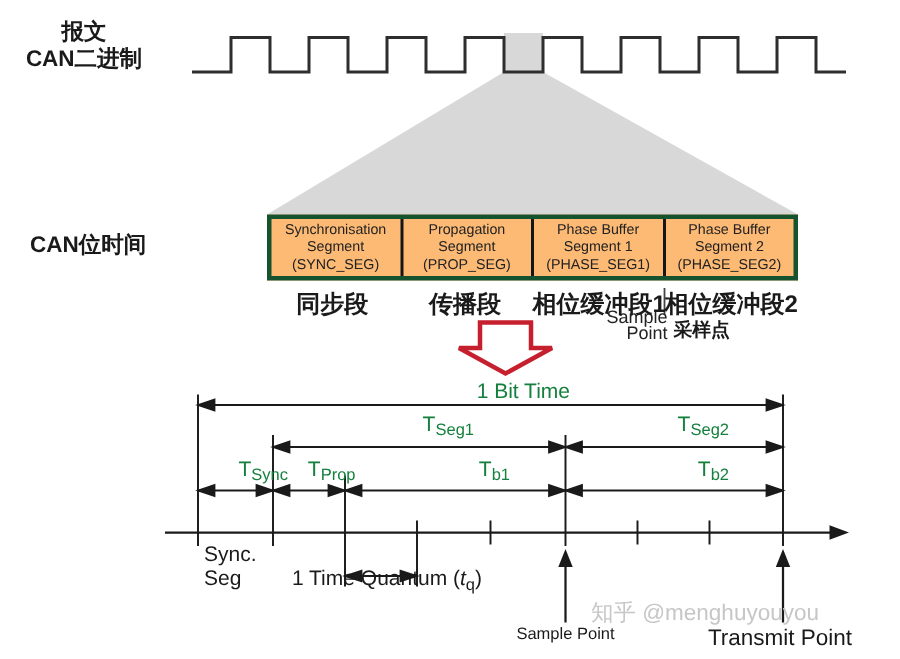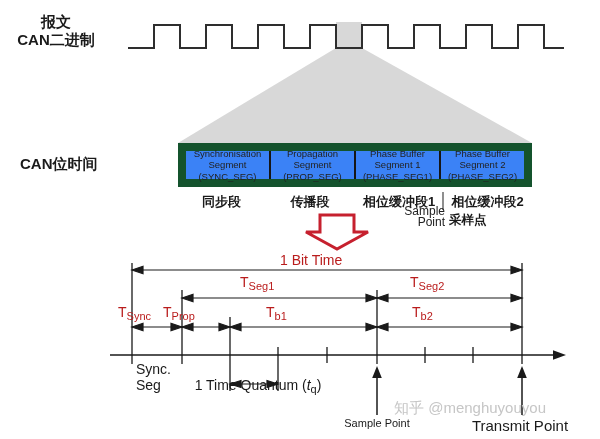--- a/index.html
+++ b/index.html
@@ -8,37 +8,37 @@
     font-family:"Liberation Sans", "DejaVu Sans", sans-serif; color:#1a1a1a;
     overflow:hidden;
   }
   #diagram-svg { position:absolute; left:0; top:0; z-index:1; }
   .txt { position:absolute; z-index:2; white-space:nowrap; }
   .side-title { text-align:center; font-size:15px; font-weight:600; line-height:18px; }
   #signal-title { left:8px; top:13px; width:96px; }
   #bit-time-title { left:20px; top:155px; }
   .seg-table {
     position:absolute; left:178px; top:143px; width:354px; height:44px;
-    display:flex; border:8px solid #14532d; box-sizing:border-box; background:#3b82f6; z-index:2;
+    display:flex; border:3px solid #14532d; box-sizing:border-box; background:#fdba74; z-index:2;
   }
   .seg-cell {
     flex:1; border-right:2px solid #161616; display:flex; flex-direction:column;
     justify-content:center; text-align:center; font-size:9.5px; line-height:11.5px; color:#222;
   }
   .seg-cell:last-child { border-right:none; }
-  .cn-label { font-weight:bold; font-size:13px; text-align:center; }
+  .cn-label { font-weight:bold; font-size:16px; text-align:center; }
   #cn-0 { left:178px; top:193px; width:87px; }
   #cn-1 { left:265px; top:193px; width:90px; }
   #cn-2 { left:355px; top:193px; width:88px; }
   #cn-3 { left:443px; top:193px; width:89px; }
   .sp-small { font-size:12px; color:#222; text-align:right; }
   #sp-en1 { left:403px; top:204px; width:42px; }
   #sp-en2 { left:403px; top:215px; width:42px; }
   #sp-cn { left:449px; top:212px; font-size:12.5px; font-weight:bold; }
-  .dim-label { text-align:left; font-size:14px; color:#b91c1c; }
+  .dim-label { text-align:right; font-size:14px; color:#15803d; }
   #bit-time-label { left:280px; top:252px; width:100px; }
   .tmain { font-size:14px; }
   .tsub { font-size:11px; vertical-align:-3px; }
   .qvar { font-style:italic; }
   #t-seg1 { left:240px; top:274px; width:76px; }
   #t-seg2 { left:410px; top:274px; width:76px; }
   #t-sync { left:118px; top:304px; width:74px; }
   #t-prop { left:163px; top:304px; width:74px; }
   #t-b1   { left:266px; top:304px; width:74px; }
   #t-b2   { left:412px; top:304px; width:74px; }

